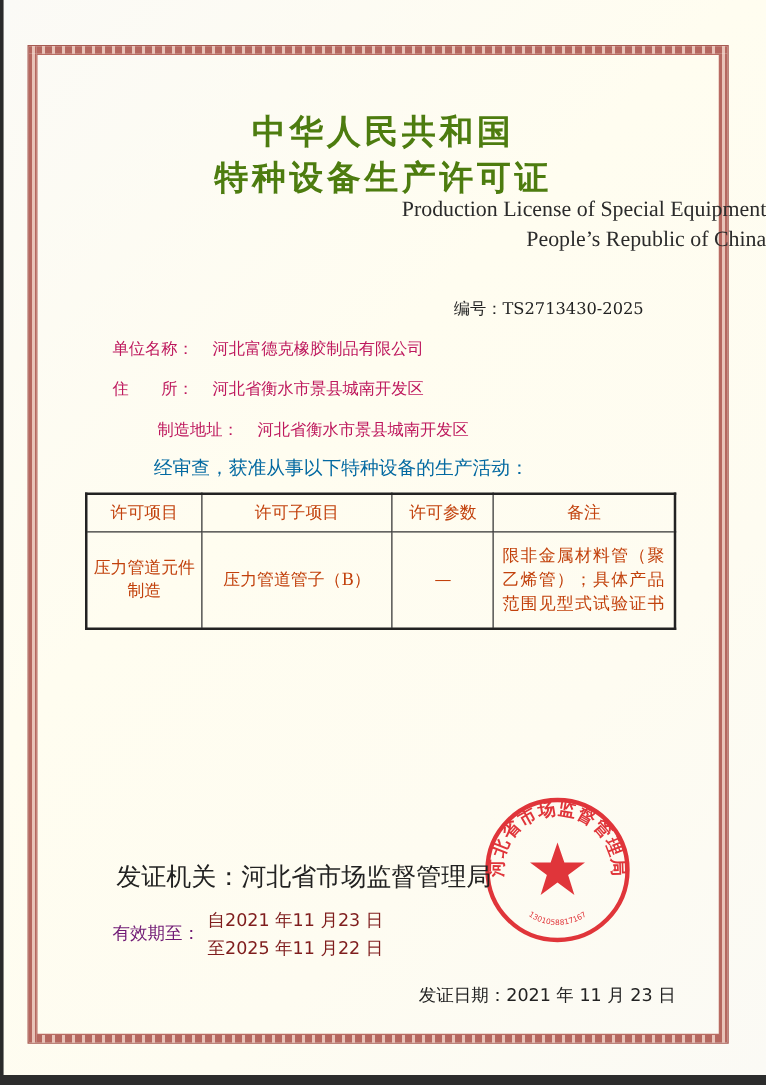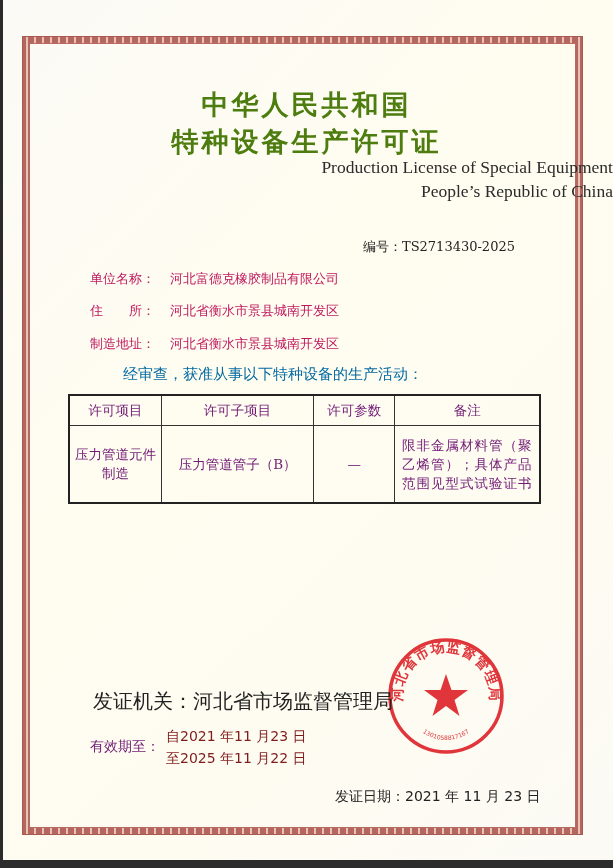--- a/index.html
+++ b/index.html
@@ -70,32 +70,32 @@
     }
     .field {
       position: absolute; left: 90px;
       font-size: 13px; color: #be185d;
       font-family: "DejaVu Serif", serif;
       white-space: nowrap;
     }
     .field .lbl { display: inline-block; width: 80px; }
     .f1 { top: 270px; }
     .f2 { top: 302px; }
-    .f3 { top: 335px; }
+    .f3 { top: 335px; margin-left: 36px; }
     .intro {
       position: absolute; left: 123px; top: 365px;
       font-size: 15px; color: #0369a1;
       font-family: "DejaVu Serif", serif;
     }
     table.license {
       position: absolute; left: 68px; top: 394px;
       width: 473px;
       border-collapse: collapse;
       font-family: "DejaVu Serif", serif;
-      font-size: 13.5px; color: #701a75;
+      font-size: 13.5px; color: #c2410c;
     }
     table.license td, table.license th {
       border: 1px solid #333;
       text-align: center;
       font-weight: normal;
       padding: 0 4px;
       line-height: 19px;
     }
     table.license th { height: 29px; }
     table.license td { height: 76px; }

